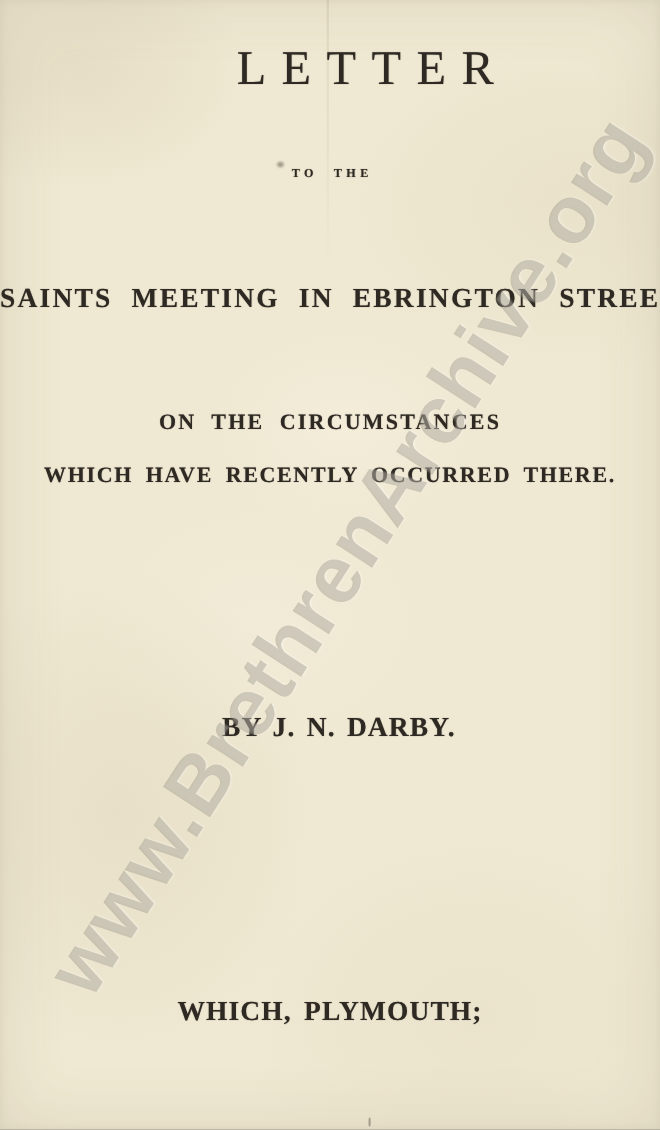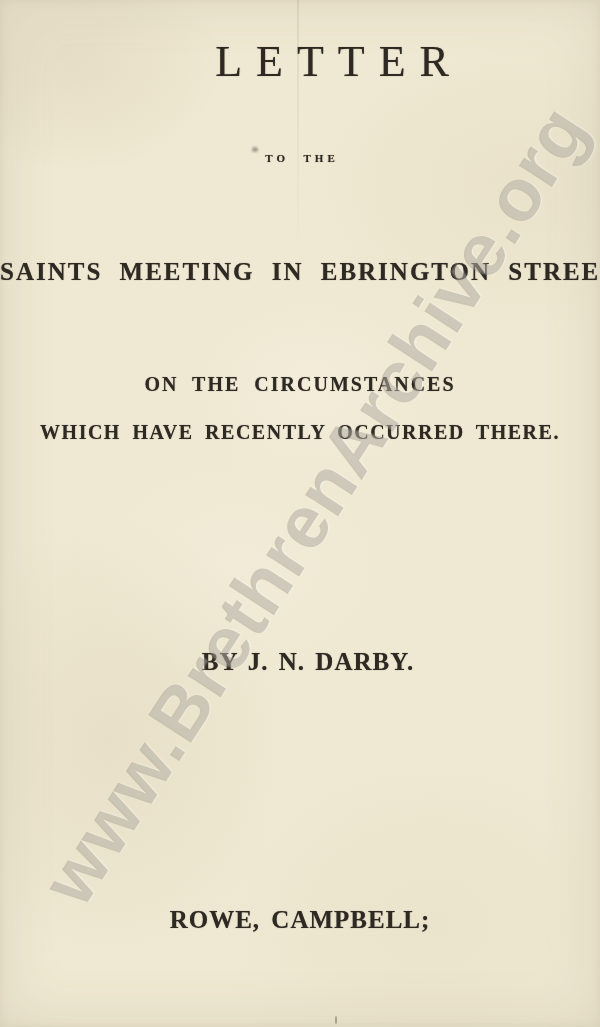--- a/index.html
+++ b/index.html
@@ -138,20 +138,20 @@
   <div class="line to-the">TO THE</div>
 
   <div class="line addressee">SAINTS MEETING IN EBRINGTON STREET,</div>
 
   <div class="line subject-1">ON THE CIRCUMSTANCES</div>
 
   <div class="line subject-2">WHICH HAVE RECENTLY OCCURRED THERE.</div>
 
   <div class="line byline">BY J. N. DARBY.</div>
 
-  <div class="line imprint-1">ROWE, CAMPBELL;</div>
+  <div class="line imprint-1">WHICH, PLYMOUTH;</div>
 
 
   <div class="speck speck-b"></div>
 
   <div class="watermark">www.BrethrenArchive.org</div>
 
 </div>
 
 </body></html>

